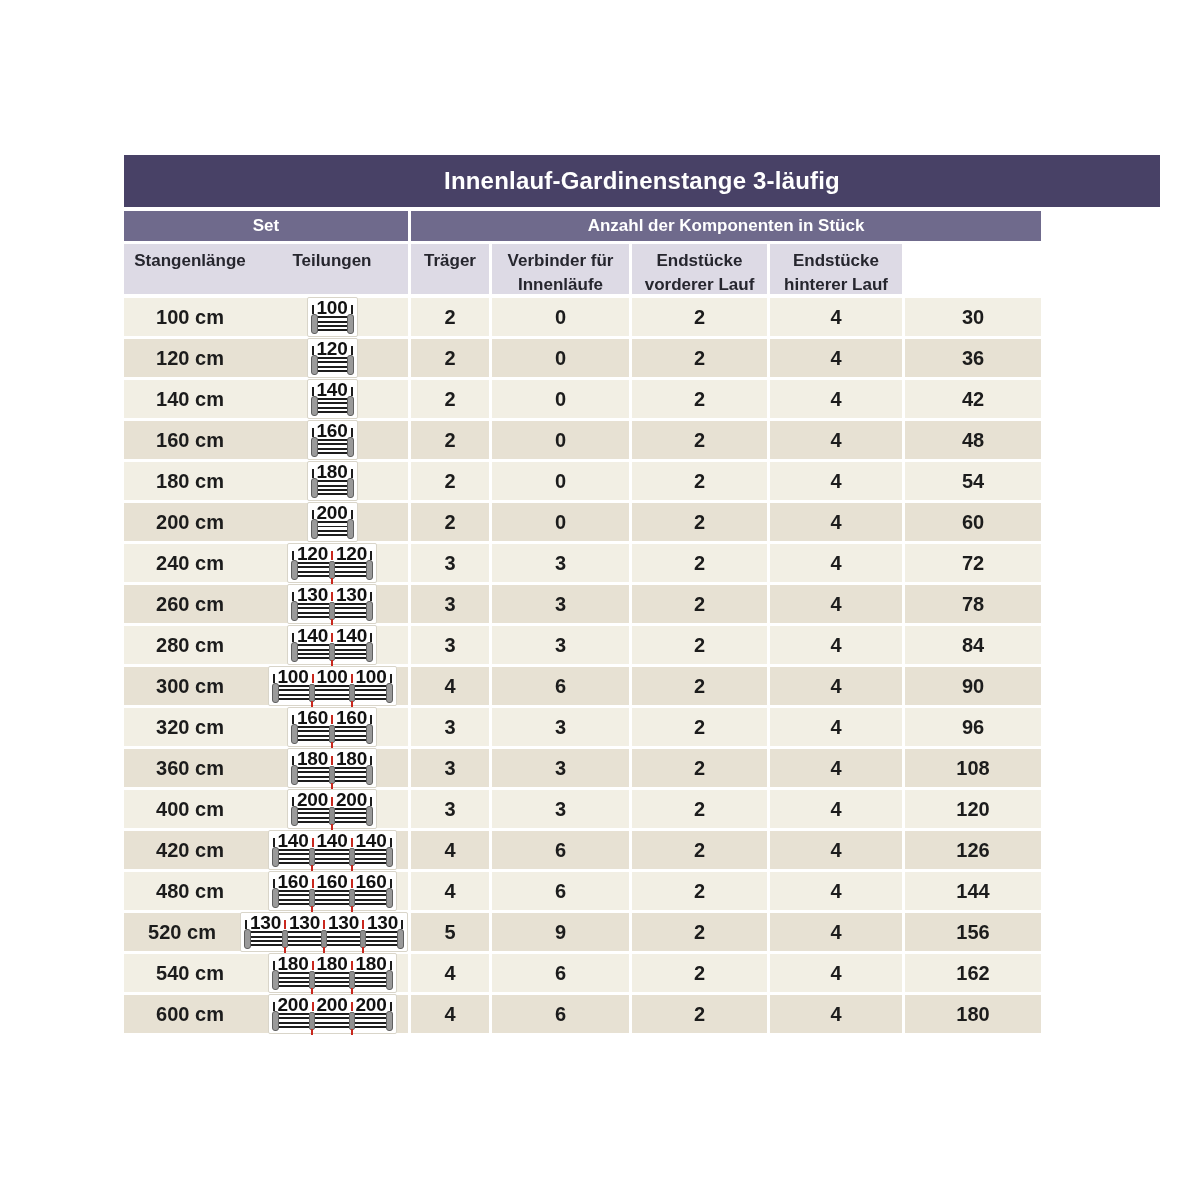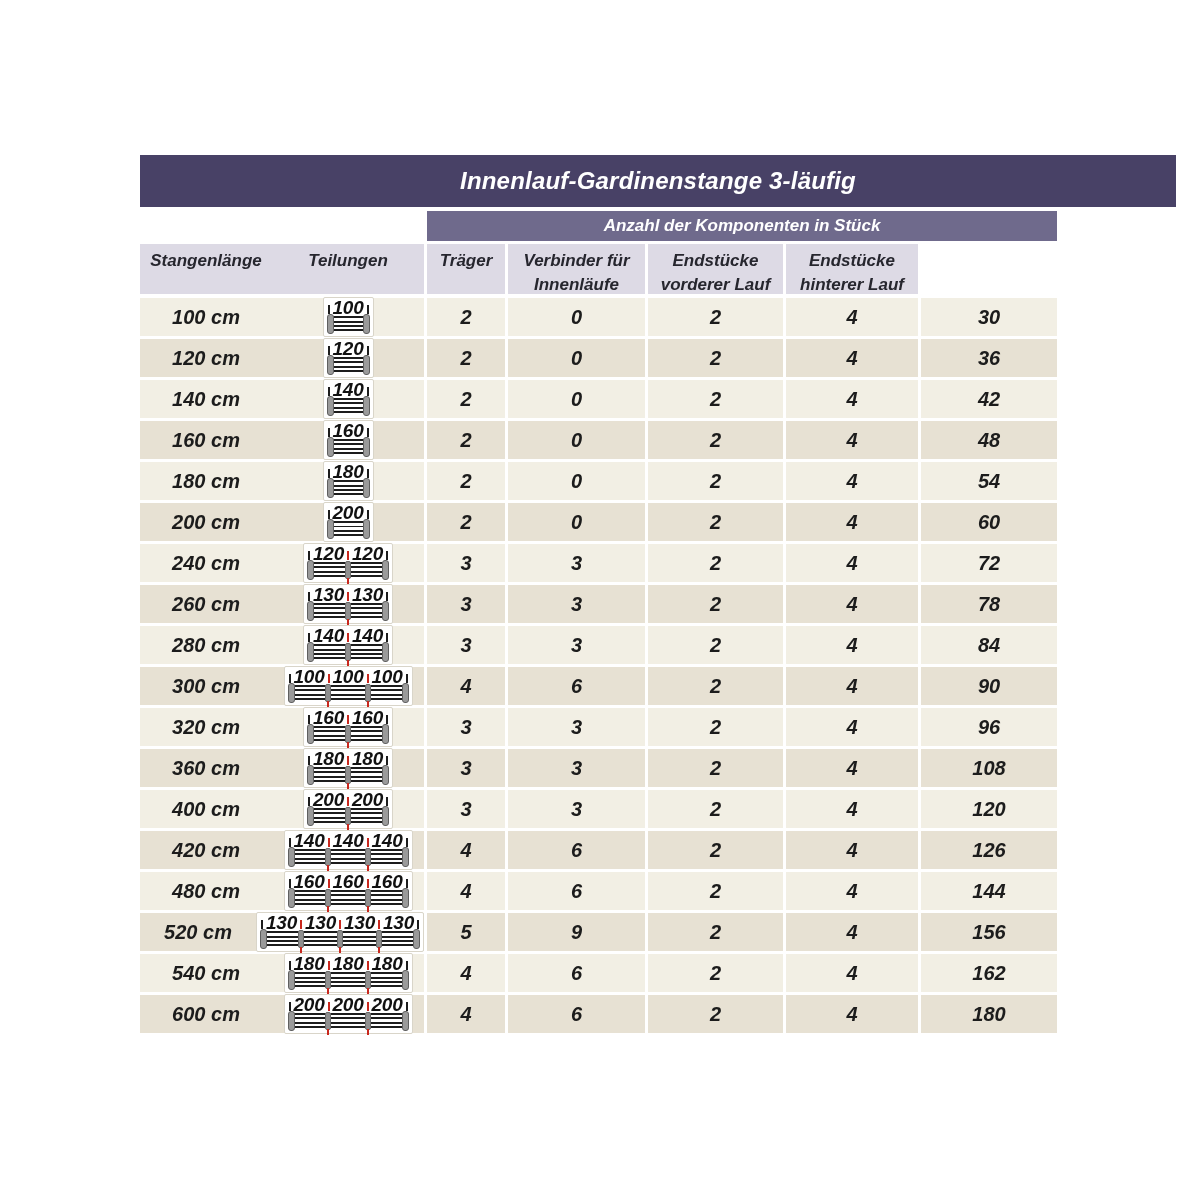--- a/index.html
+++ b/index.html
@@ -2,21 +2,21 @@
 <html style="--title-bg: #484166; --group-bg: #6f6a8c; --header-bg: #dddae5; --row-odd: #f2efe4; --row-even: #e7e1d3; --accent-red: #c9281e;"><head>
 <meta charset="utf-8">
 <style>
   html,body{margin:0;padding:0;}
   body{
     width:1200px;height:1200px;position:relative;background:#ffffff;
     font-family:"Liberation Sans","DejaVu Sans",sans-serif;
     -webkit-font-smoothing:antialiased;
   }
   .table-wrap{
-    position:absolute;left:140px;top:155px;width:1036px;font-style:italic;
+    position:absolute;left:124px;top:155px;width:1036px;
   }
   .title-bar{
     height:52px;display:flex;align-items:center;justify-content:center;
     background:var(--title-bg);color:#fff;font-size:24px;font-weight:bold;
     letter-spacing:0.2px;margin-bottom:4px;
   }
   .grid{
     display:grid;
     grid-template-columns:284px 78px 137px 135px 132px 136px;
     column-gap:3px;
@@ -86,20 +86,21 @@
     background:var(--accent-red);
   }
 </style>
 </head>
 <body>
 
 <div class="table-wrap">
   <div class="title-bar">Innenlauf-Gardinenstange 3-läufig</div>
 
   <div class="grid group-row">
+    <div class="group-cell set">Set</div>
     <div class="group-cell anzahl">Anzahl der Komponenten in Stück</div>
   </div>
 
   <div class="grid header-row">
     <div class="head-cell set-head">
       <span class="sh1">Stangenlänge</span>
       <span class="sh2">Teilungen</span>
     </div>
     <div class="head-cell">Träger</div>
     <div class="head-cell">Verbinder für

